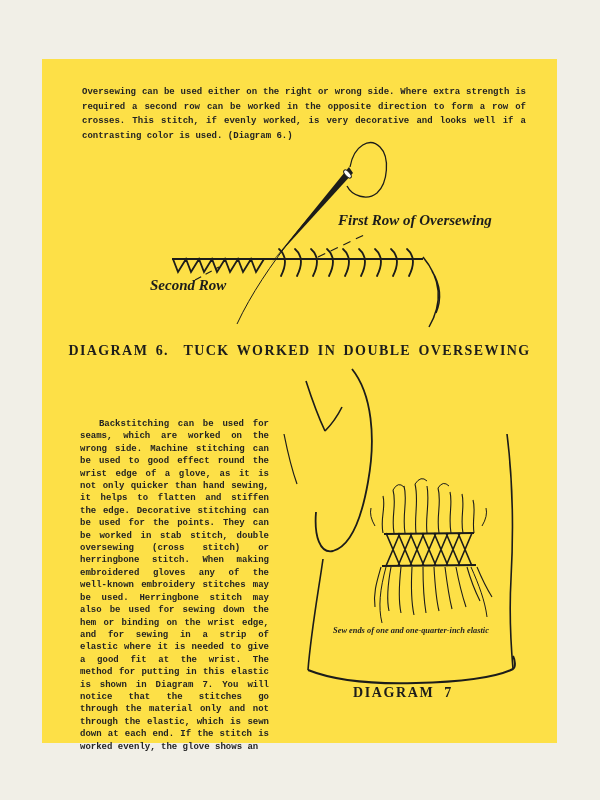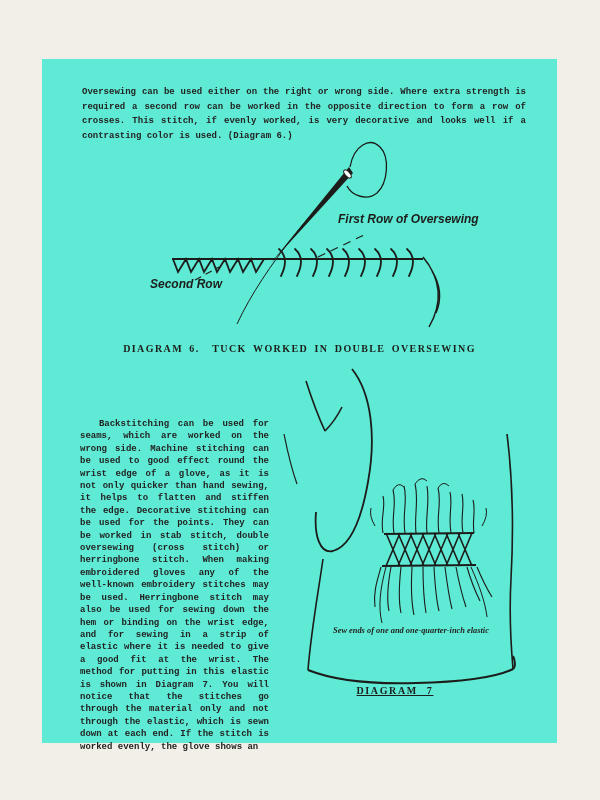--- a/index.html
+++ b/index.html
@@ -7,58 +7,58 @@
     width: 600px; height: 800px;
     background: #f1efe7;
     position: relative;
     overflow: hidden;
     font-family: "Liberation Serif", serif;
   }
   .paper {
     position: absolute;
     left: 42px; top: 59px;
     width: 515px; height: 684px;
-    background: #5eead4;
+    background: #fde047;
   }
   .abs { position: absolute; }
   .body-text {
     margin: 0;
     font-family: "Liberation Mono", monospace;
     font-size: 9px;
     font-weight: 600;
     color: #232323;
     text-align: justify;
     letter-spacing: 0;
   }
   .intro { left: 40px; top: 26px; width: 444px; line-height: 14.5px; }
   .leftcol { left: 38px; top: 315px; width: 189px; line-height: 12.4px; text-indent: 3.5ch; margin-top: 44px; }
   .diagram { position: absolute; }
   .diagram svg { display: block; overflow: visible; }
   .dlabel {
     position: absolute;
-    font-family: Liberation Sans, sans-serif;
+    font-family: Liberation Serif, serif;
     font-style: italic;
     font-weight: 600;
-    font-size: 12px;
+    font-size: 15px;
     color: #1d1d1b;
     white-space: nowrap;
   }
   .caption {
     position: absolute;
     font-family: "Liberation Serif", serif;
     font-weight: 600;
-    font-size: 10px;
+    font-size: 14px;
     letter-spacing: 1.4px;
     word-spacing: 2.5px;
     color: #1d1d1b;
     text-align: center;
     white-space: pre;
   }
   .cap6 { left: 0; top: 284px; width: 100%; }
-  .cap7 { left: 0; top: 321px; width: 224px; letter-spacing: 1.6px; word-spacing: 5px; text-decoration: underline; }
+  .cap7 { left: 8px; top: 321px; width: 224px; letter-spacing: 1.6px; word-spacing: 5px; }
   .annotation {
     position: absolute;
     left: 50px; top: 261px; width: 195px;
     font-family: "Liberation Serif", serif;
     font-style: italic;
     font-weight: 600;
     font-size: 8.4px;
     line-height: 12.8px;
     color: #242422;
     white-space: nowrap;

